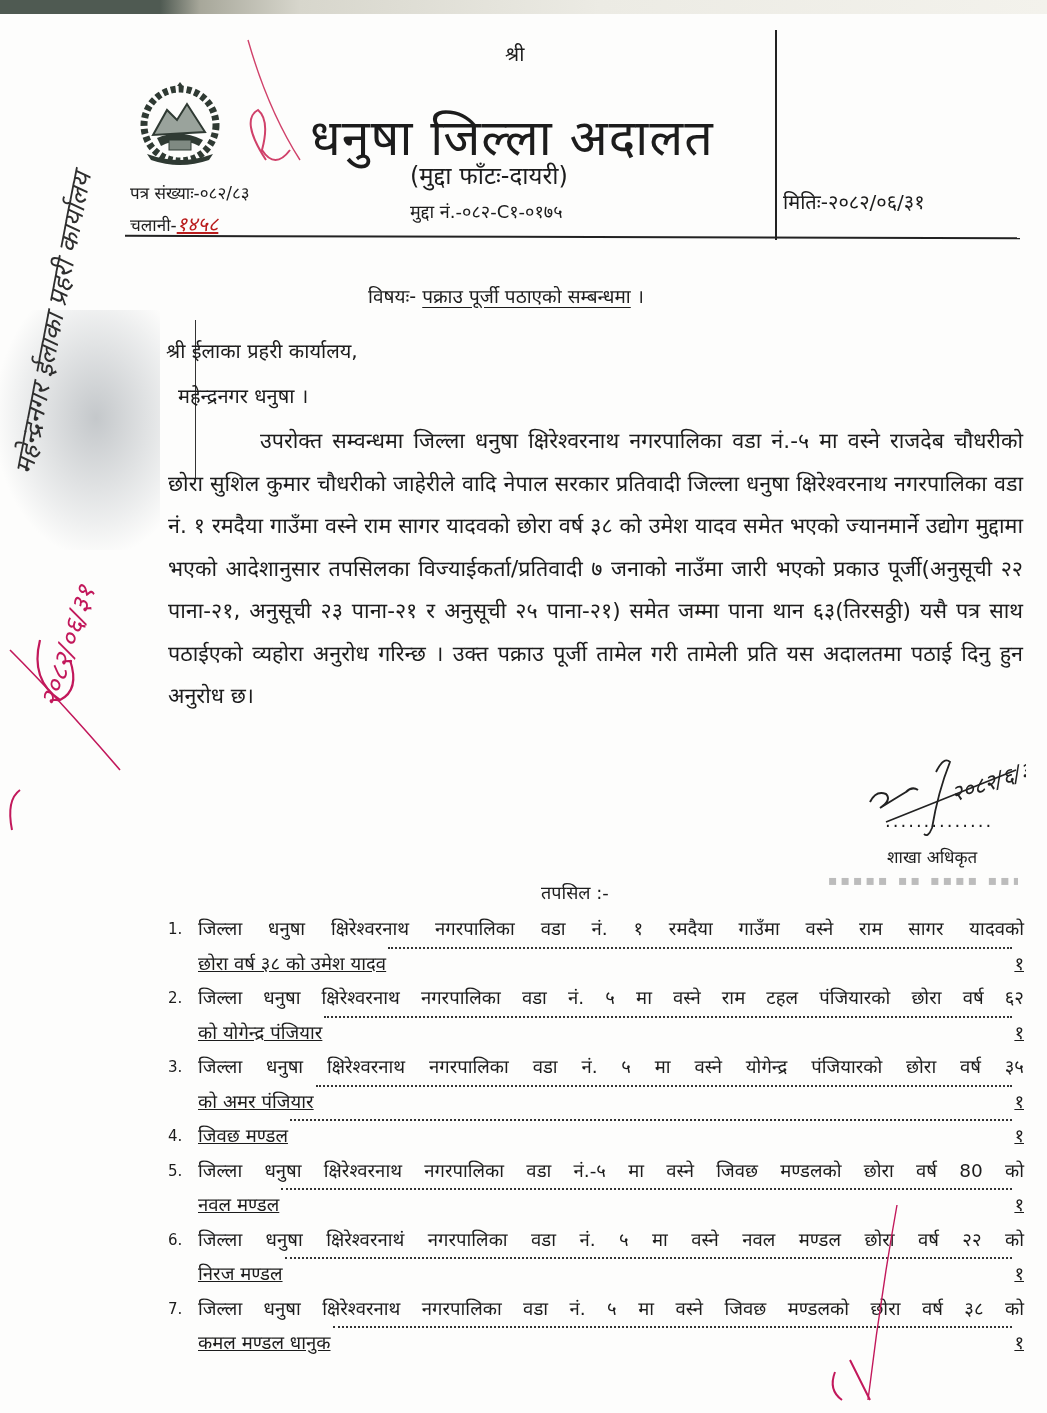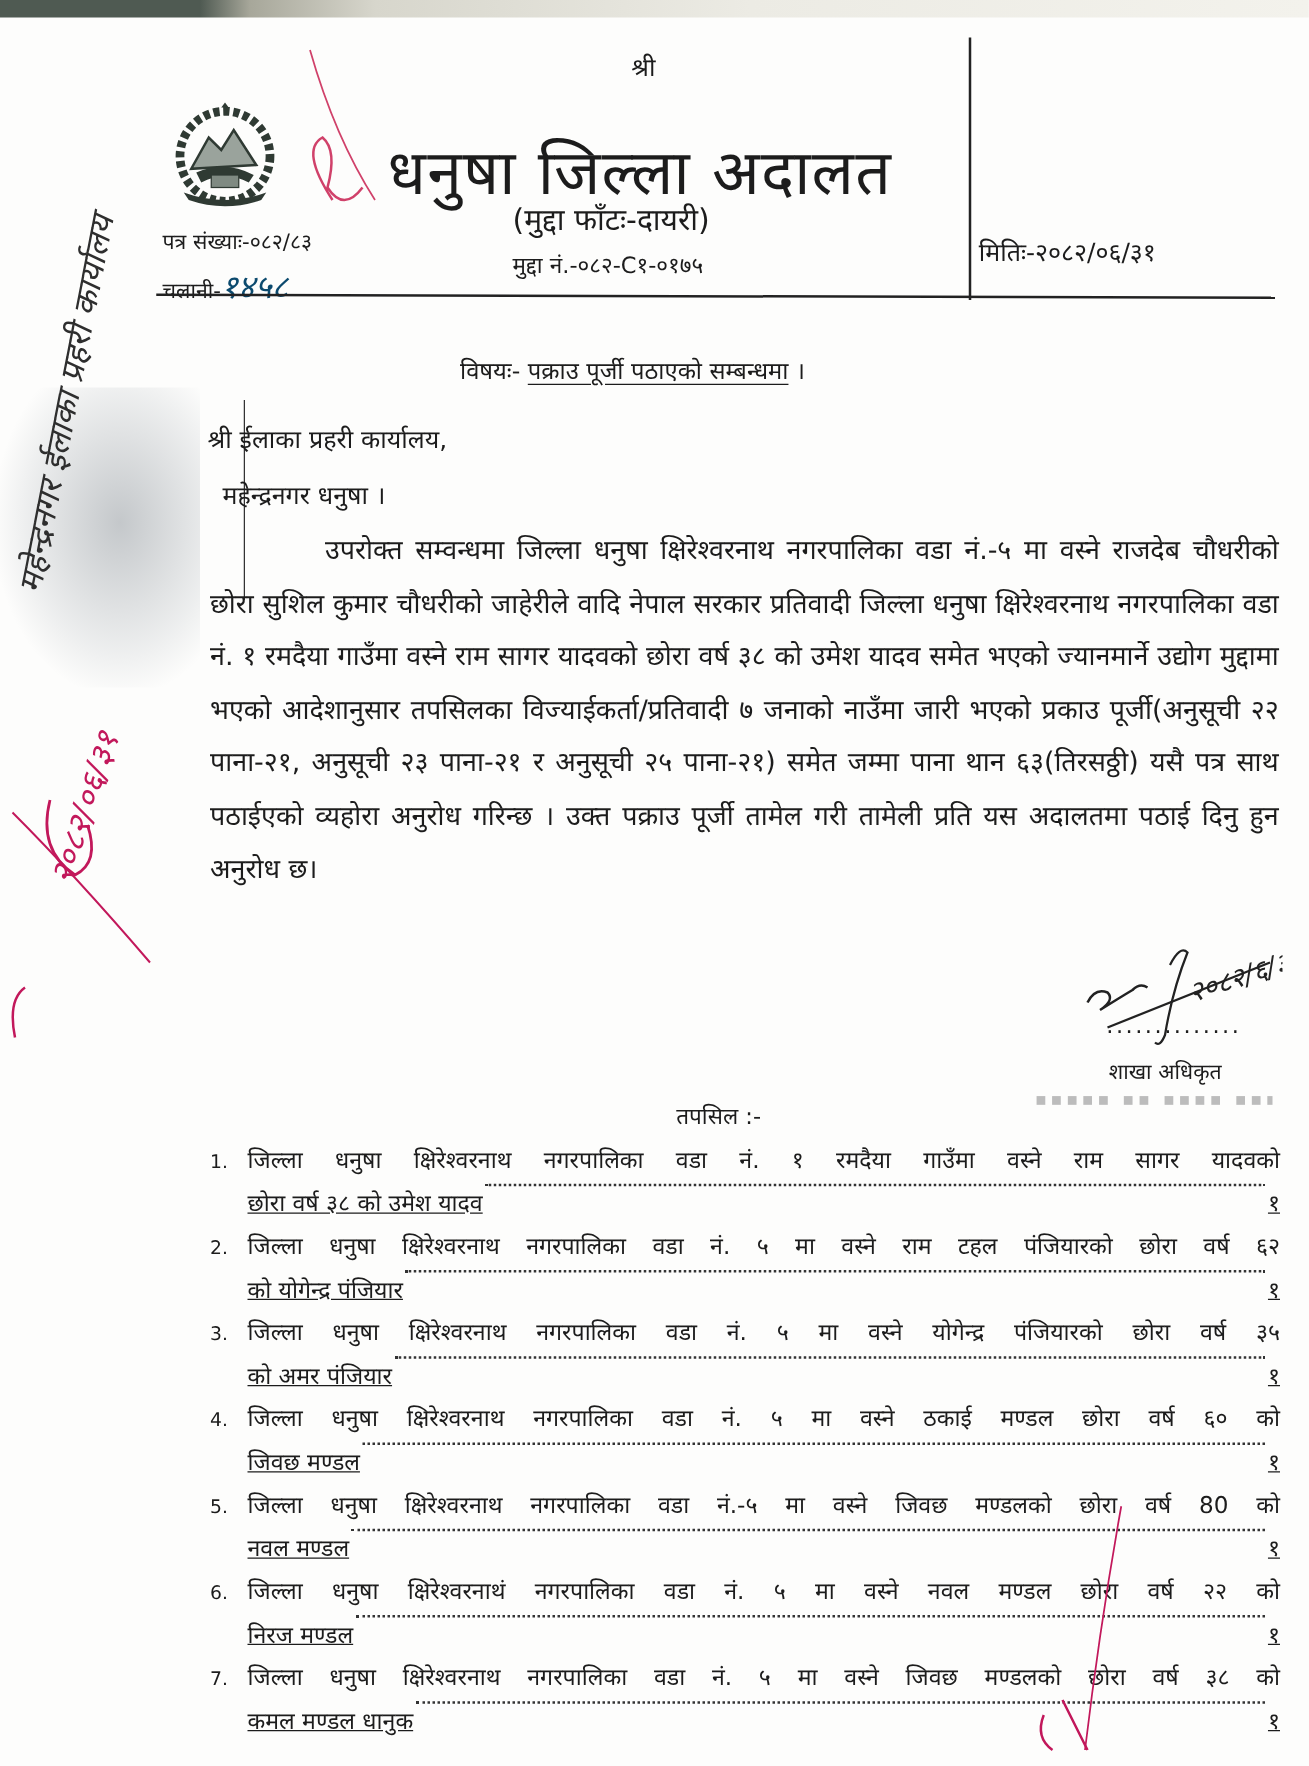--- a/index.html
+++ b/index.html
@@ -18,21 +18,21 @@
     .abs { position: absolute; }
 
     
     .emblem { left: 135px; top: 80px; width: 90px; height: 86px; }
     .shri-top { left: 505px; top: 40px; font-size: 20px; }
     .court-title { left: 310px; top: 78px; font-size: 50px; letter-spacing: 1px; white-space: nowrap; margin-top: 24px; }
     .case-dept { left: 410px; top: 158px; font-size: 24px; white-space: nowrap; }
     .case-no { left: 410px; top: 199px; font-size: 18px; white-space: nowrap; }
     .letter-no { left: 130px; top: 181px; font-size: 17px; white-space: nowrap; }
     .dispatch { left: 130px; top: 210px; font-size: 17px; white-space: nowrap; }
-    .dispatch .hand { font-family: "DejaVu Serif", serif; font-style: italic; font-size: 26px; color: #0c4a6e; }
+    .dispatch .hand { font-family: "DejaVu Serif", serif; font-style: italic; font-size: 20px; color: #b91c1c; text-decoration: underline; }
     .v-divider { left: 775px; top: 30px; width: 2px; height: 210px; background: #222; }
     .phone { left: 783px; top: 36px; font-size: 14.5px; line-height: 28px; width: 230px; }
     .date { left: 783px; top: 188px; font-size: 20px; white-space: nowrap; }
     .h-rule { left: 125px; top: 236px; width: 895px; height: 2px; background: #222; transform: rotate(0.15deg); }
 
     
     .subject { left: 368px; top: 283px; font-size: 19px; white-space: nowrap; }
     .subject .u { text-decoration: underline; text-underline-offset: 4px; }
     .addr1 { left: 166px; top: 337px; font-size: 20px; white-space: nowrap; }
     .addr2 { left: 178px; top: 382px; font-size: 20px; white-space: nowrap; text-underline-offset: 5px; }
@@ -162,21 +162,20 @@
         <div class="line2">
             <span>को अमर पंजियार</span>
             <span class="leader"></span>
             <span>१</span>
           </div>
       </div>
     </li>
     <li class="annex-item">
       <span class="num">4.</span>
       <div class="txt">
-        <div class="line1">जिल्ला धनुषा क्षिरेश्वरनाथ  नगरपालिका वडा नं. ५ मा वस्ने ठकाई मण्डल छोरा वर्ष ६० को</div>
         <div class="line2">
             <span>जिवछ मण्डल</span>
             <span class="leader"></span>
             <span>१</span>
           </div>
       </div>
     </li>
     <li class="annex-item">
       <span class="num">5.</span>
       <div class="txt">

